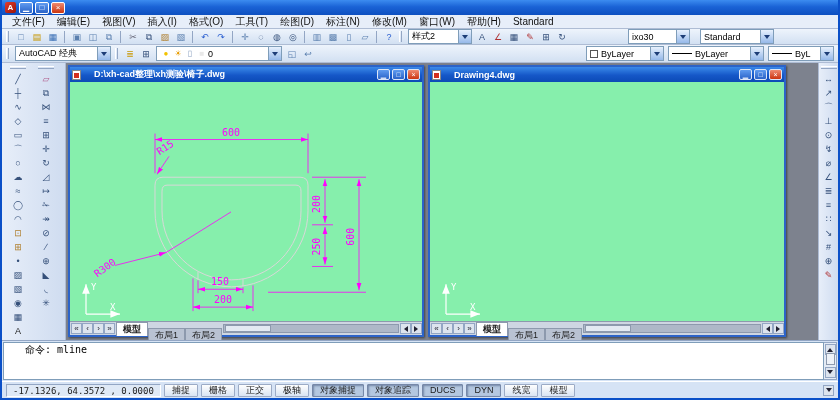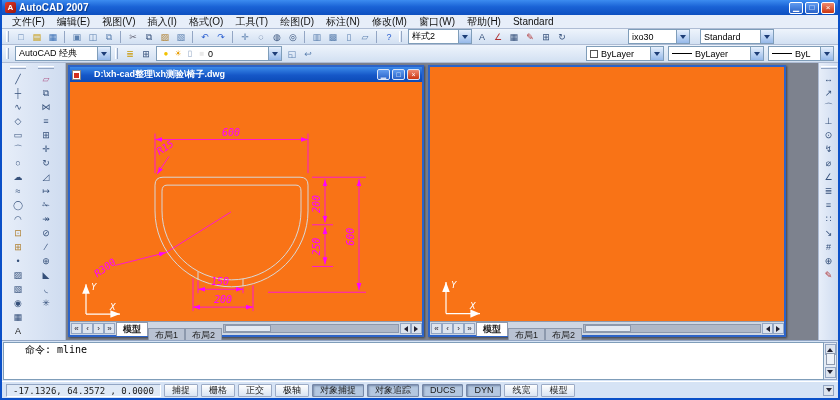--- a/index.html
+++ b/index.html
@@ -59,21 +59,21 @@
   .doc1 { left:2px; width:356px; }
   .doc2 { left:362px; width:358px; }
   .doctitle { height:15px; flex:0 0 15px; display:flex; align-items:center; gap:13px; padding:0 2px;
               background:linear-gradient(180deg,#3b8ae9 0%,#1557c8 55%,#0c4ab6 100%); color:#fff; }
   .dwgicon { width:9px; height:10px; background:#fff; border:1px solid #888; position:relative; flex:0 0 9px; }
   .dwgicon::after { content:""; position:absolute; left:1px; top:2px; width:5px; height:5px; background:#d32f1e; }
   .doctitle .dtext { flex:1; font-size:9px; font-weight:bold; white-space:nowrap; overflow:hidden; }
   .doctitle .tbtn { width:13px; height:11px; border-radius:2px; background:linear-gradient(#5f9bf0,#2a63c8);
                     border:1px solid #dce6f8; color:#fff; font-size:7px; line-height:9px; }
   .doctitle .tbtn.close { background:linear-gradient(#ef8a70,#cc3511); }
-  .canvas { flex:1; position:relative; background:#f97316; min-height:0;font-style:italic; }
+  .canvas { flex:1; position:relative; background:#86efac; min-height:0; }
   .canvas svg { width:100%; height:100%; display:block; }
 
   .tabbar { height:14px; flex:0 0 14px; background:#ced6e2; display:flex; align-items:stretch; border-top:1px solid #8d99ad; font-size:9px; }
   .tnav { display:flex; align-items:center; padding:0 1px; }
   .tnav .tbtn { width:11px; height:11px; font-size:8px; line-height:9px; background:#dde4ee; border:1px solid #93a6c4; color:#223; }
   .dtab { padding:0 6px; display:inline-flex; align-items:center; background:#b9c2d2; border:1px solid #8d99ad;
           border-bottom:none; color:#222; margin-top:12px; }
   .dtab.active { background:#fff; font-weight:bold; margin-top:0; }
   .hscroll { flex:1; margin:2px 1px; background:#aeb8c8; border:1px solid #8d99ad; position:relative; }
   .hthumb { position:absolute; left:1px; top:0; bottom:0; width:46px; background:#e3e9f2; border:1px solid #8d99ad; }
@@ -105,21 +105,20 @@
   .sbtn.pressed { background:#b4c7e0; box-shadow:inset 1px 1px 2px rgba(40,60,100,.45); border-color:#7688a8; }
   .spacer { flex:1; }
 </style>
 </head>
 <body>
 
 <div class="app">
 
   <div class="titlebar">
     <span class="app-icon">A</span>
-    <span class="title-text">AutoCAD 2007</span>
     <span class="winbtns strip">
         <button class="tbtn">▁</button>
         <button class="tbtn">□</button>
         <button class="tbtn close">×</button>
       </span>
   </div>
 
   <div class="menubar">
       <span class="mitem">文件(F)</span>
       <span class="mitem">编辑(E)</span>
@@ -361,20 +360,29 @@
             </span>
           <span class="hscroll">
             <span class="hthumb"></span>
           </span>
           <button class="sq arrl"></button>
           <button class="sq arrr"></button>
         </div>
       </div>
 
       <div class="doc doc2">
+        <div class="doctitle">
+          <span class="dwgicon"></span>
+          <span class="dtext">Drawing4.dwg</span>
+          <span class="winbtns strip">
+              <button class="tbtn">▁</button>
+              <button class="tbtn">□</button>
+              <button class="tbtn close">×</button>
+            </span>
+        </div>
         <div class="canvas">
           <svg viewBox="0 0 354 241" preserveAspectRatio="none">
             <g stroke="#ffffff" stroke-width="1.2" fill="none">
               <line x1="16" y1="234" x2="16" y2="204" marker-end="url(#aw)"></line>
               <line x1="16" y1="234" x2="50" y2="234" marker-end="url(#aw)"></line>
             </g>
             <g fill="#ffffff" font-size="9" font-family="DejaVu Sans Mono, monospace">
               <text x="21" y="210">Y</text>
               <text x="40" y="230">X</text>
             </g>

